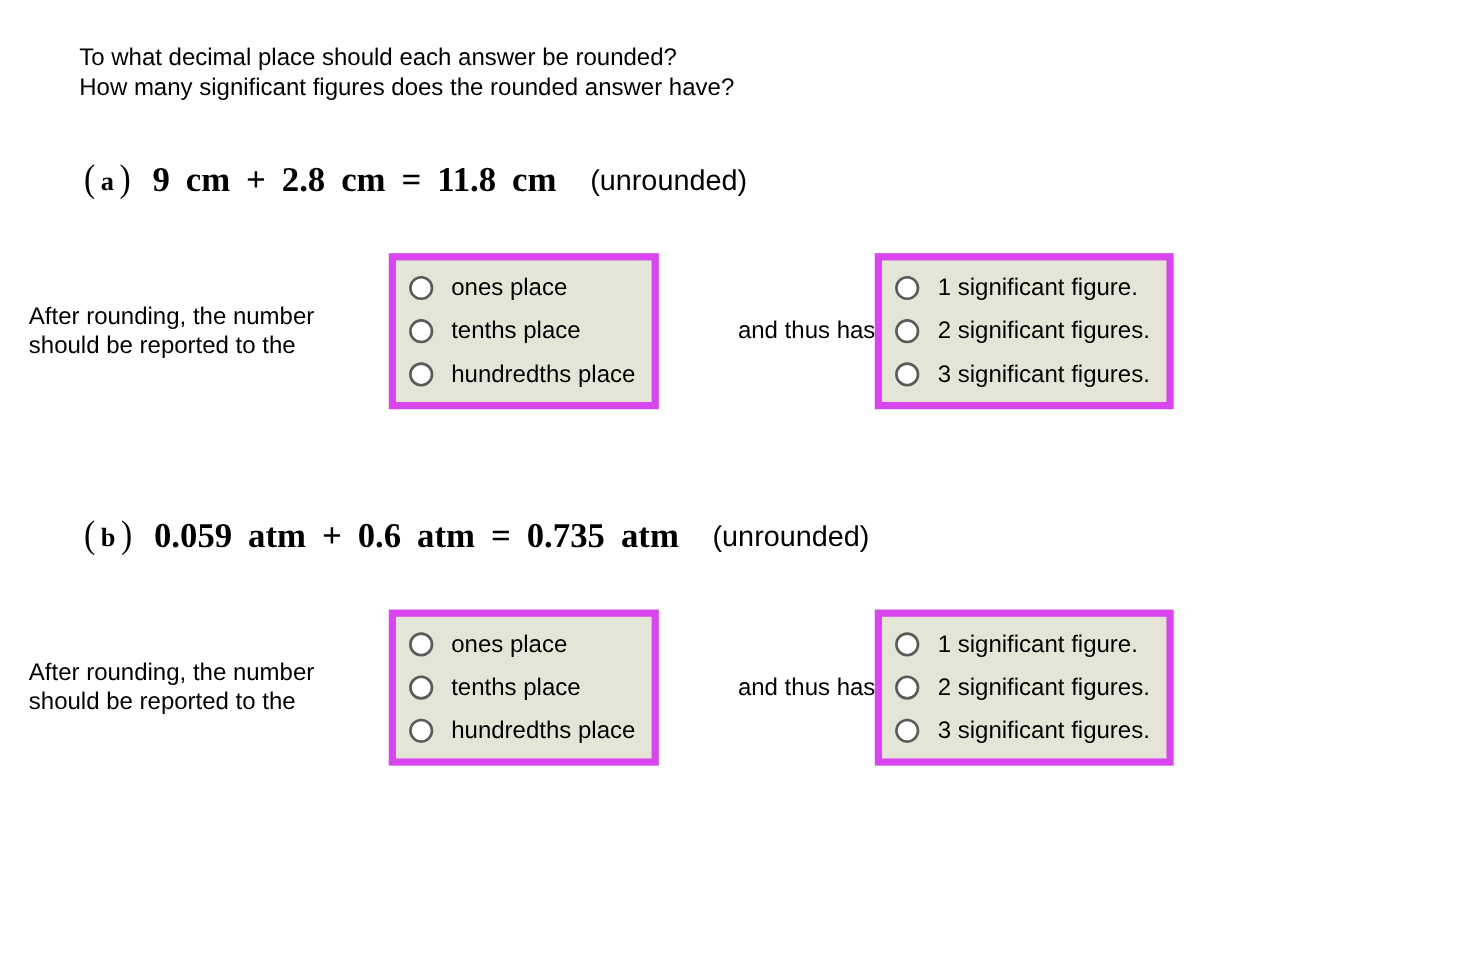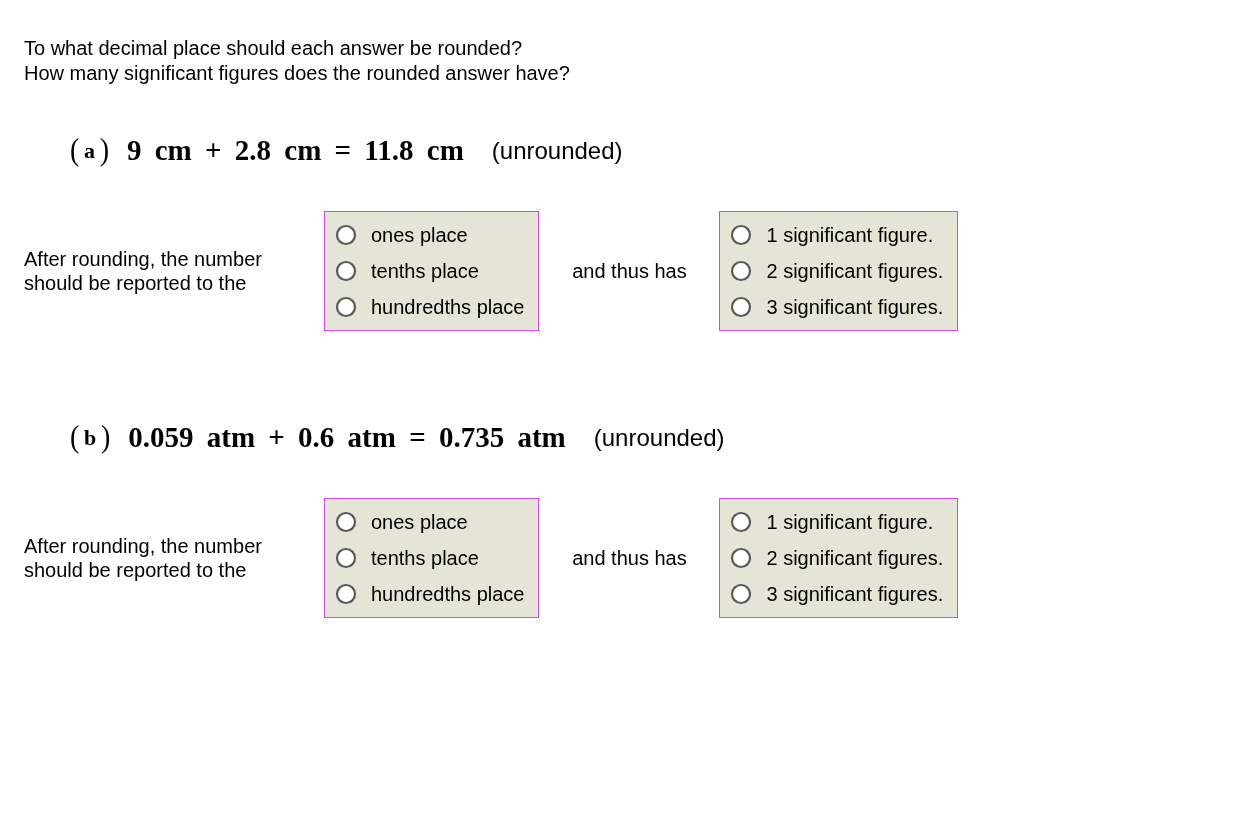--- a/index.html
+++ b/index.html
@@ -10,20 +10,21 @@
     color: #000000;
     font-size: 20px;
     width: 1236px;
   }
   .page {
     padding: 36px 24px;
   }
   .intro {
     margin-bottom: 48px;
     line-height: 1.25;
+    margin-left: 42px;
   }
   .problem {
     margin-bottom: 90px;
   }
   .equation-row {
     display: flex;
     align-items: center;
     margin-left: 56px;
     margin-bottom: 44px;
     gap: 28px;
@@ -69,25 +70,25 @@
   .lead-text {
     width: 300px;
     flex: none;
     line-height: 1.2;
     padding-right: 20px;
     box-sizing: border-box;
   }
   .middle-text {
     width: 180px;
     flex: none;
-    text-align: center;
+    text-align: right;
   }
   .choice-box {
     background: #e5e5d7;
-    border: 1px solid #d946ef;
+    border: 6px solid #d946ef;
     padding: 8px 14px 8px 10px;
     display: flex;
     flex-direction: column;
     gap: 6px;
   }
   .choice {
     display: flex;
     align-items: center;
     gap: 14px;
     line-height: 1.5;

